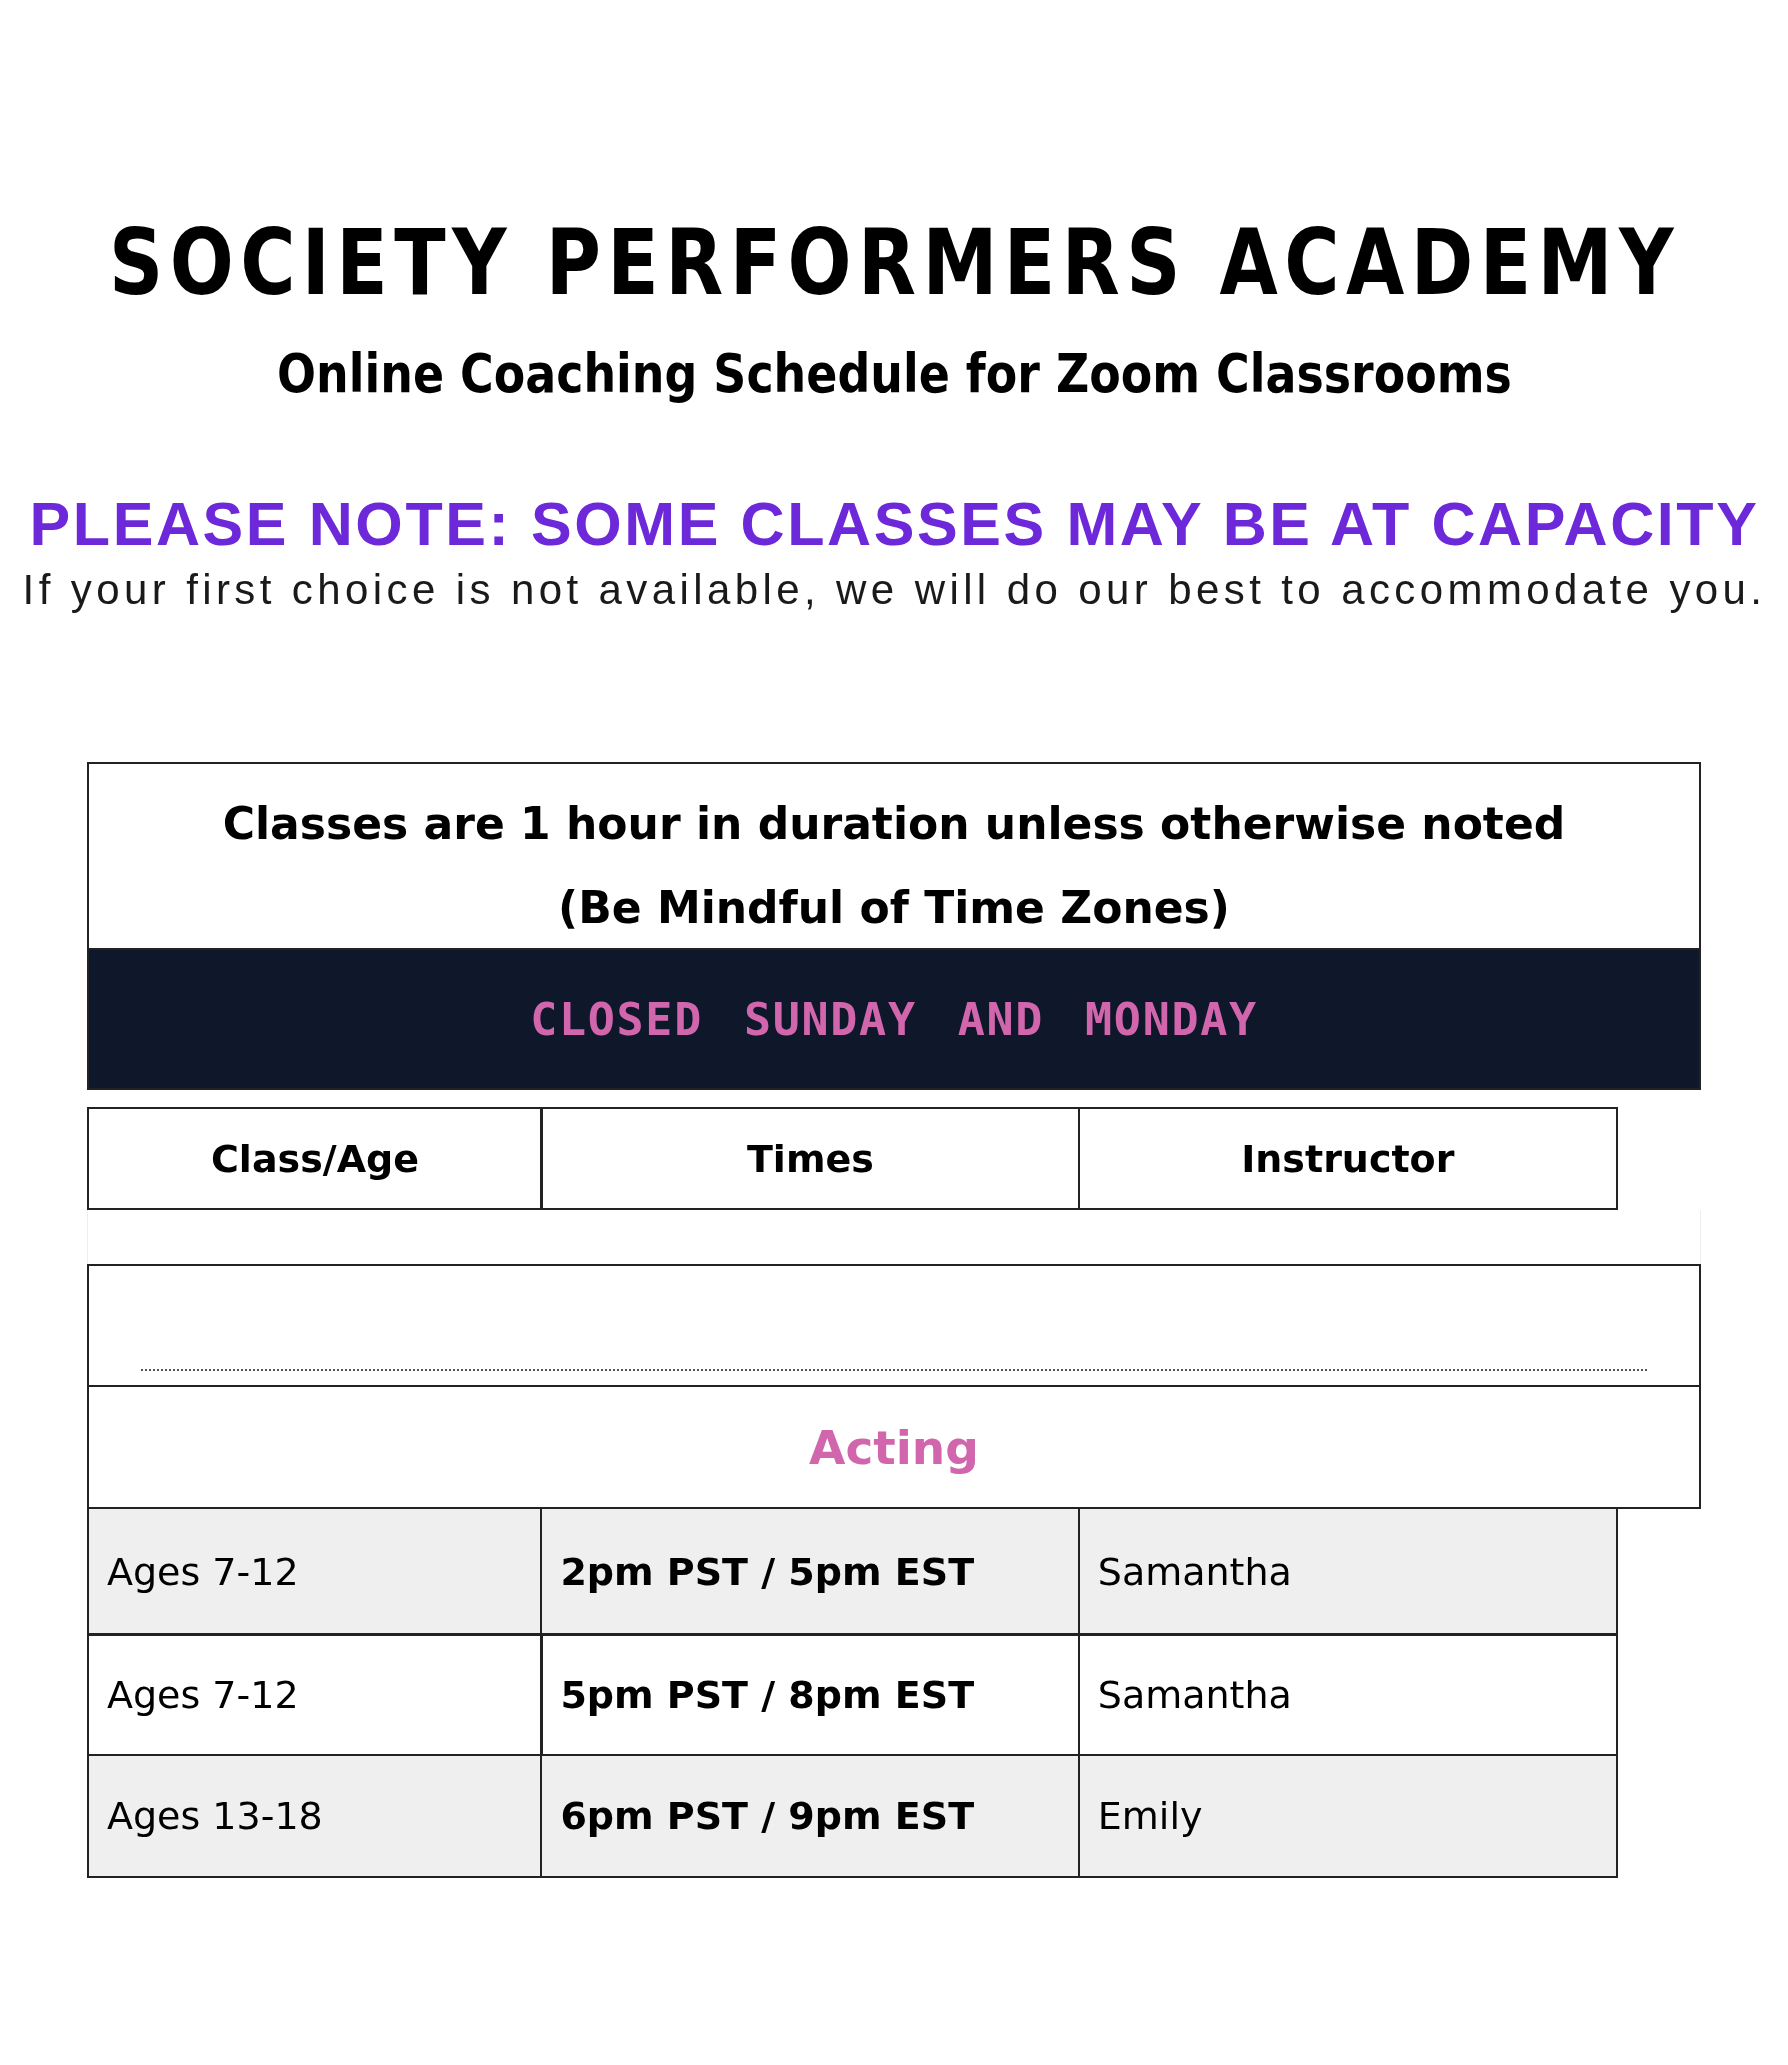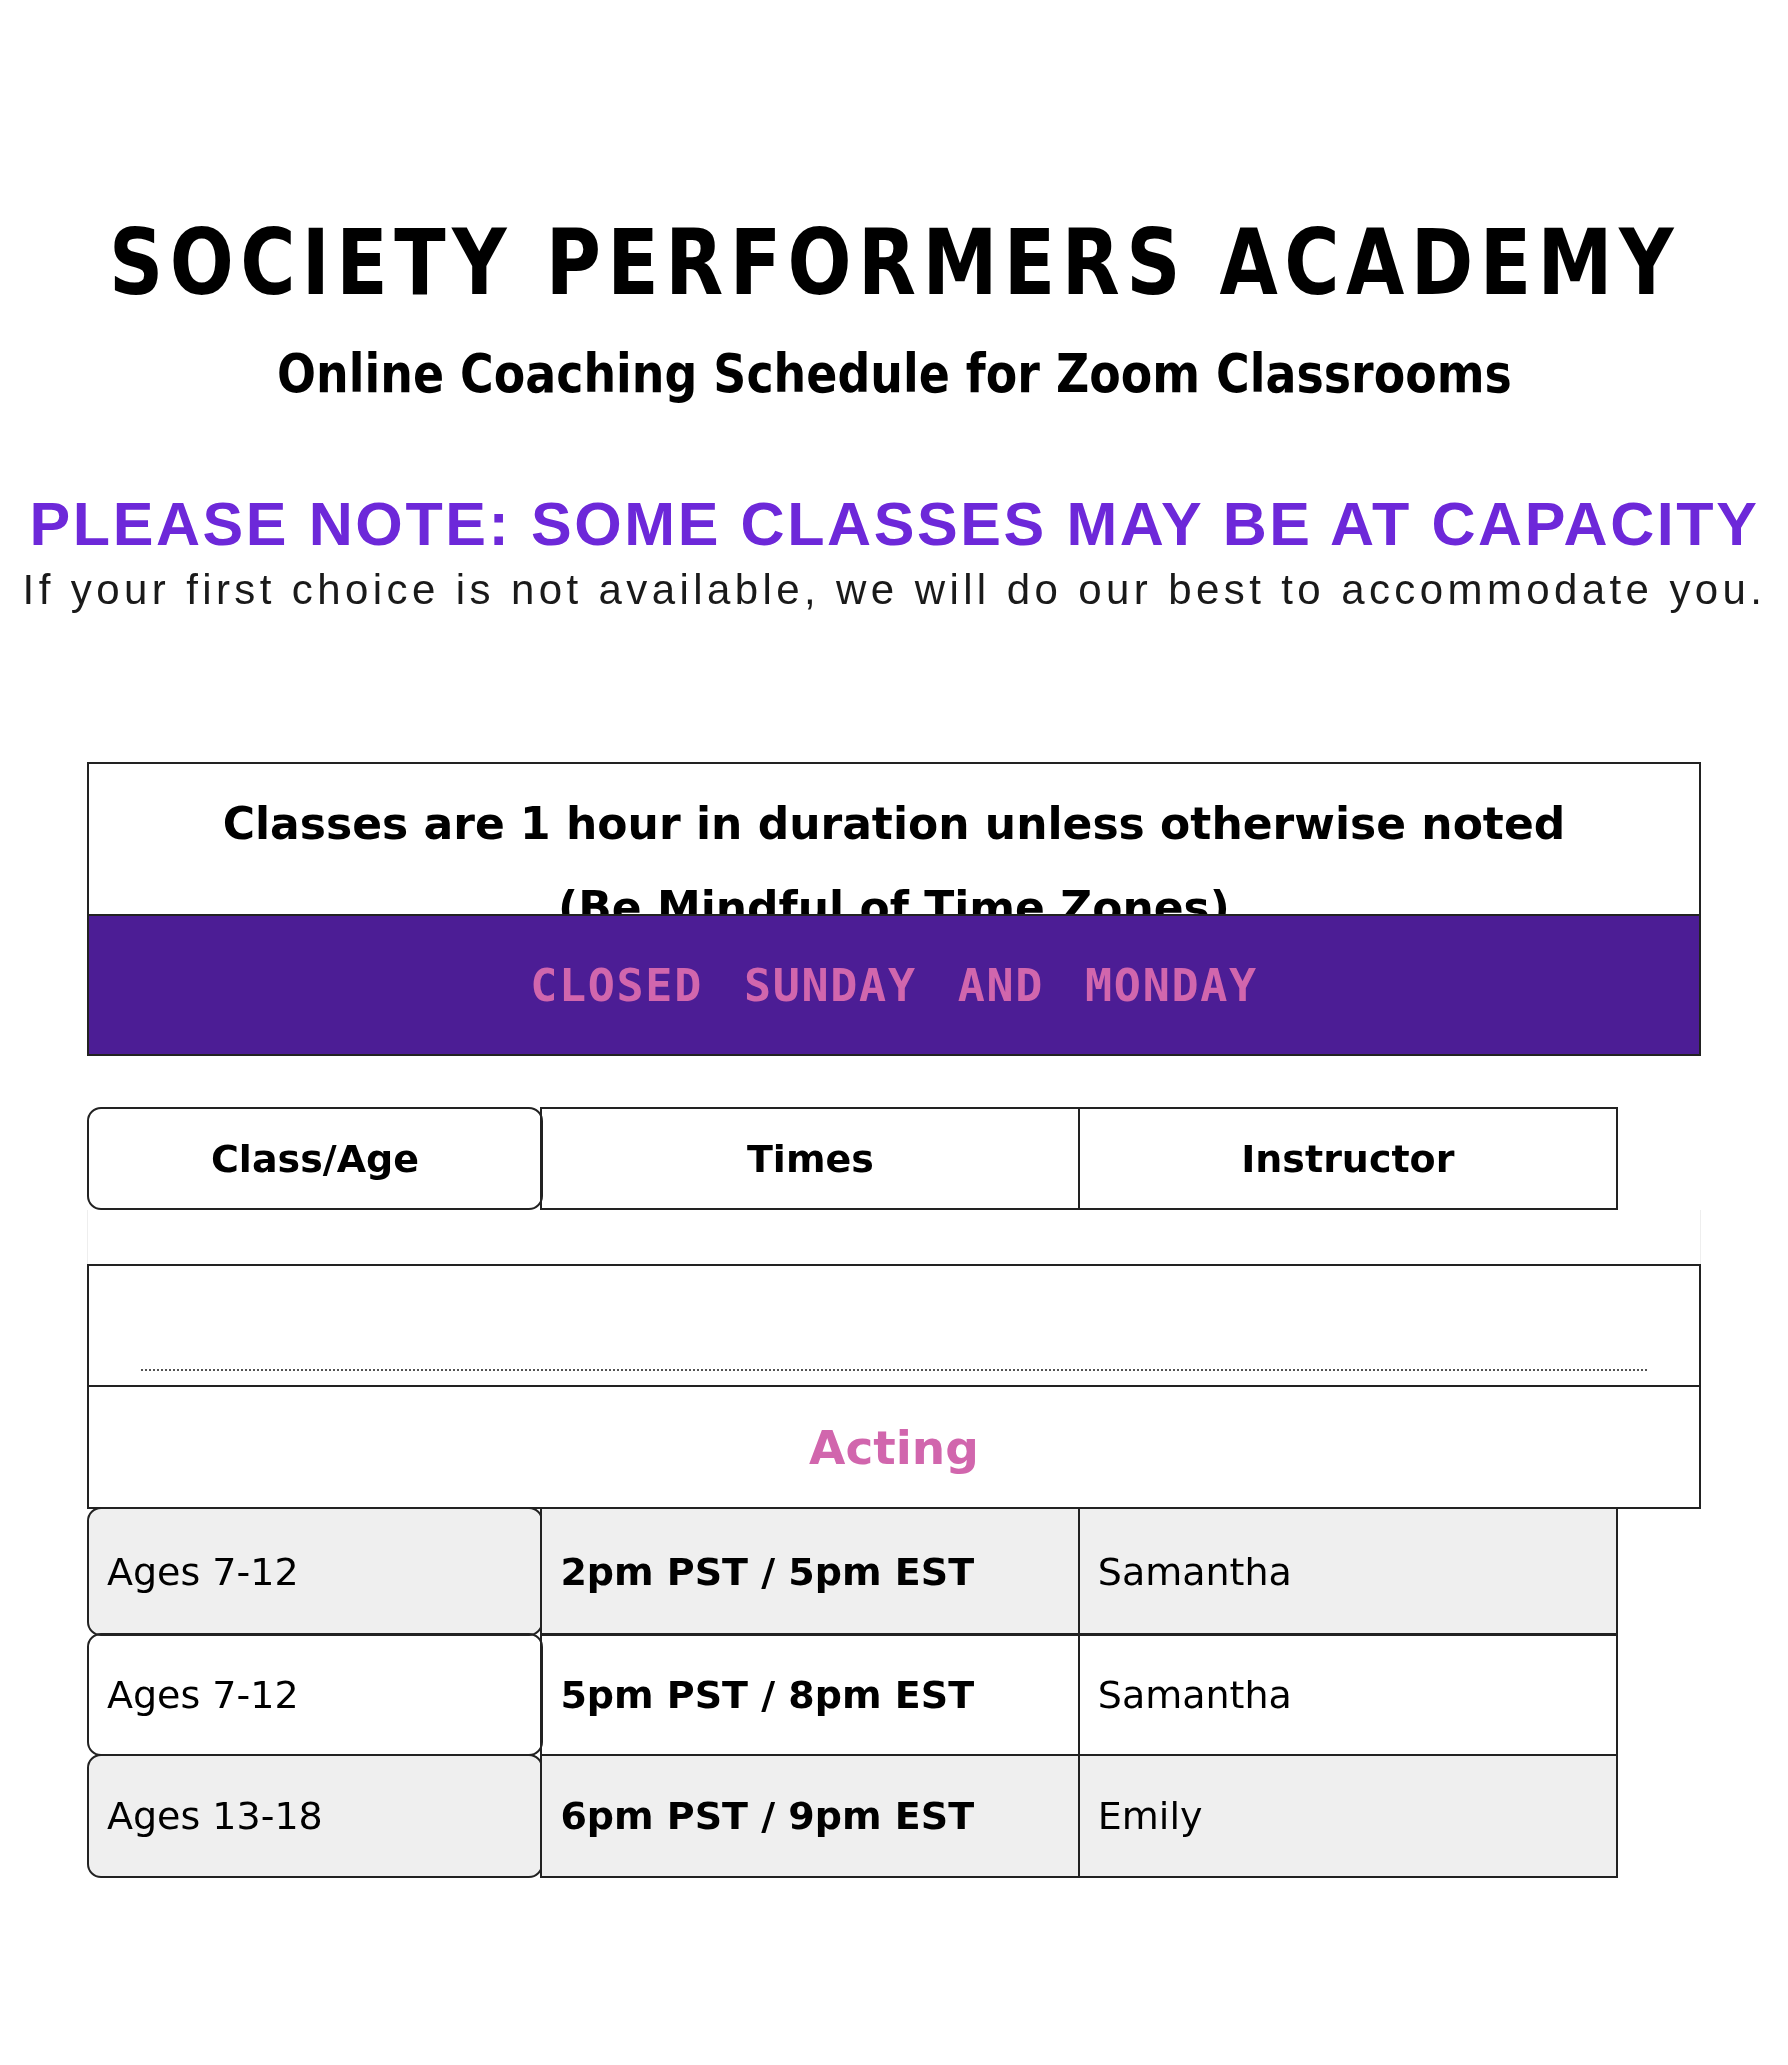--- a/index.html
+++ b/index.html
@@ -6,27 +6,27 @@
   body { width: 1789px; height: 2066px; position: relative; overflow: hidden; font-family: "DejaVu Sans", sans-serif; color: #000; }
   .title { position: absolute; left: 0; width: 1789px; top: 210px; text-align: center; font-family: "DejaVu Sans Condensed", "DejaVu Sans", sans-serif; font-weight: bold; font-size: 91px; letter-spacing: 7px; transform: scaleX(0.92); }
   .subtitle { position: absolute; left: 0; width: 1789px; top: 342px; text-align: center; font-family: "DejaVu Sans", sans-serif; font-weight: bold; font-size: 54px; transform: scaleX(0.85); }
   .note { position: absolute; left: 0; width: 1789px; top: 489px; text-align: center; font-family: "Liberation Sans", sans-serif; font-weight: bold; font-size: 61px; letter-spacing: 2.6px; color: #6d28d9; }
   .subnote { position: absolute; left: 0; width: 1789px; top: 566px; text-align: center; font-family: "Liberation Sans", sans-serif; font-size: 42px; letter-spacing: 4.4px; color: #1a1a1a; }
 
   .box { position: absolute; left: 87px; width: 1614px; border: 2.6px solid #222; box-sizing: border-box; background: #fff; }
   .cell-center { display: flex; align-items: center; justify-content: center; text-align: center; gap: 18px; }
 
   #intro { top: 762px; height: 207px; flex-direction: column; font-weight: bold; font-size: 44px; line-height: 66px; }
-  #closed { top: 914px; height: 142px; background: #4c1d95; color: #d166ad; font-family: "DejaVu Sans Mono", monospace; font-weight: bold; font-size: 45px; letter-spacing: 1.7px; word-spacing: 12.2px; }
+  #closed { top: 948px; height: 142px; background: #0f172a; color: #d166ad; font-family: "DejaVu Sans Mono", monospace; font-weight: bold; font-size: 45px; letter-spacing: 1.7px; word-spacing: 12.2px; }
   .grid { position: absolute; left: 87px; width: 1614px; display: flex; box-sizing: border-box; }
   .grid .col { box-sizing: border-box; border: 2.6px solid #222; margin-left: -2.6px; }
   .grid .col:first-child { margin-left: 0; }
   #colhdr { top: 1107px; height: 103px; }
   #colhdr .col { height: 103px; font-weight: bold; font-size: 38px; }
-  .w1 { width: 456px; border-radius: 14px; } .w2 { width: 540px; font-weight: bold; } .w3 { width: 540px; }
+  .w1 { width: 456px; } .w2 { width: 540px; font-weight: bold; } .w3 { width: 540px; }
 
   #gap { position: absolute; left: 87px; width: 1614px; top: 1210px; height: 54px; border-left: 0.9px solid #eee; border-right: 0.9px solid #eee; box-sizing: border-box; }
 
   #day { top: 1264px; height: 124px; font-weight: bold; font-size: 47px; }
   #day .label { position: absolute; top: 19px; left: 0; width: 100%; text-align: center; }
   #day .dots { position: absolute; left: 52px; right: 52px; top: 103px; border-top: 2.6px dotted #555; }
 
   #subject { top: 1385px; height: 124px; color: #d166ad; font-weight: bold; font-size: 47px; }
 
   .row { height: 127px; }

